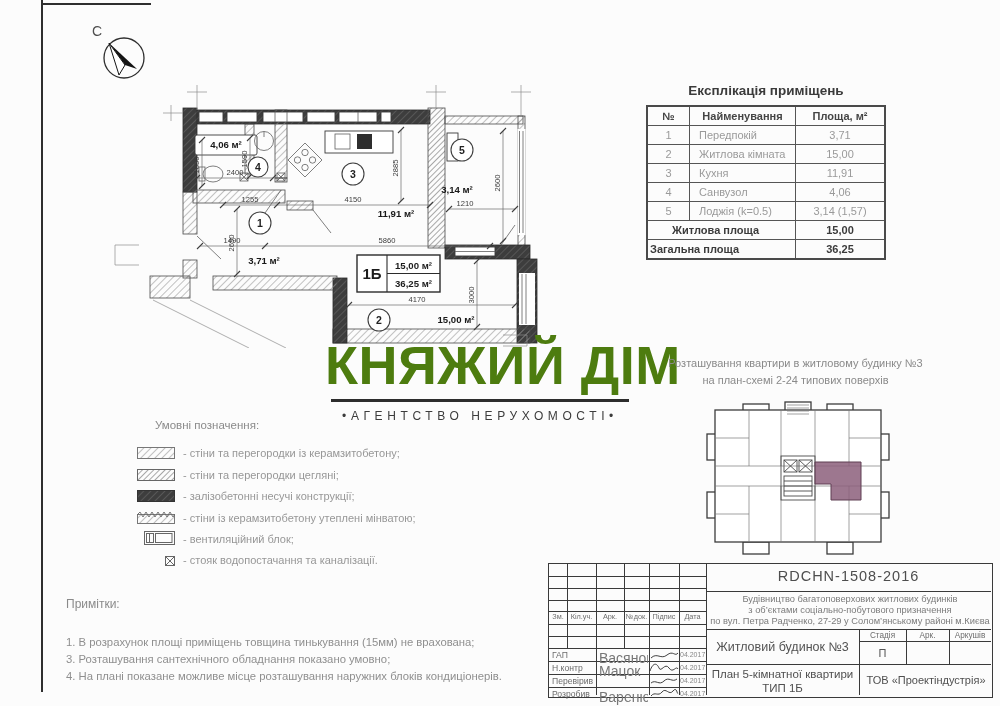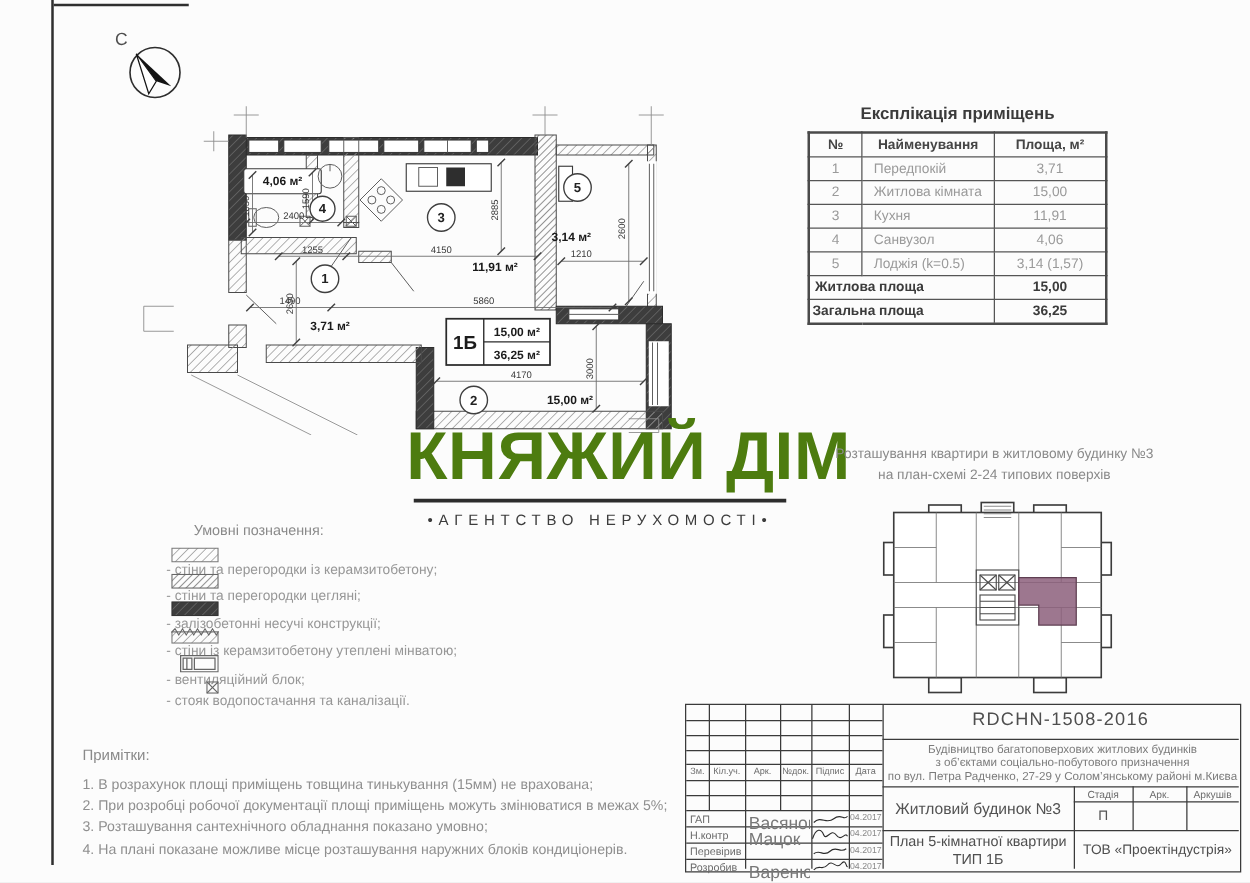--- a/index.html
+++ b/index.html
@@ -39,27 +39,27 @@
   #explication .name{padding-left:9px;}
   #explication .foot td{font-weight:bold;color:#3b3b3b;}
 
   
   #locnote{position:absolute;left:628px;top:355px;width:335px;text-align:center;
            font-size:11px;color:#8a8a8a;line-height:17px;}
 
   
   #legend{position:absolute;left:133px;top:419px;width:360px;}
   #legend .lg-title{font-size:11.5px;color:#8a8a8a;margin:0 0 7px 22px;}
-  .lg-row{display:flex;align-items:flex-start;height:21.4px;flex-direction:column;}
+  .lg-row{display:flex;align-items:flex-end;height:21.4px;}
   .lg-icn{width:42px;display:flex;justify-content:flex-end;margin-right:8px;}
   .lg-lbl{font-size:11px;color:#979797;white-space:nowrap;}
 
   
   #notes{position:absolute;left:66px;top:597px;width:490px;}
-  #notes .nt-title{font-size:12px;color:#8a8a8a;margin-bottom:9px;}
+  #notes .nt-title{font-size:12px;color:#8a8a8a;margin-bottom:23px;}
   #notes .nt-item{font-size:11.3px;color:#8f8f8f;line-height:17.2px;white-space:nowrap;}
 
   
   #tblock{position:absolute;left:548px;top:563px;width:445px;height:135px;border:1.6px solid #3a3a3a;box-sizing:border-box;}
   .tb-line{position:absolute;background:#3a3a3a;}
   .tb-txt{position:absolute;color:#666;overflow:hidden;white-space:nowrap;}
   .ctr{text-align:center;}
   #tb-doccode{left:157px;top:4px;width:285px;font-size:14.5px;letter-spacing:1px;color:#4e4e4e;}
   .tb-proj{left:160px;width:282px;font-size:9.3px;color:#7b7b7b;}
   #tb-building{left:157px;top:76px;width:153px;font-size:12.5px;color:#525252;}
@@ -313,21 +313,21 @@
         <td class="c">4</td>
         <td class="name">Санвузол</td>
         <td class="c">4,06</td>
       </tr>
       <tr>
         <td class="c">5</td>
         <td class="name">Лоджія (k=0.5)</td>
         <td class="c">3,14 (1,57)</td>
       </tr>
       <tr class="foot">
-        <td colspan="2" style="padding-left:4px">Житлова площа</td>
+        <td colspan="2" style="padding-left:24px">Житлова площа</td>
         <td class="c">15,00</td>
       </tr>
       <tr class="foot">
         <td colspan="2" style="padding-left:2px">Загальна площа</td>
         <td class="c">36,25</td>
       </tr>
     </tbody>
       </table>
   </div>
 
@@ -440,21 +440,20 @@
             <line x1="9.5" y1=".5" x2=".5" y2="9.5" stroke="#666"></line>
           </svg>
         </span>
       <span class="lg-lbl">- стояк водопостачання та каналізації.</span>
     </div>
   </div>
 
   <div id="notes">
     <div class="nt-title">Примітки:</div>
     <div class="nt-item">1. В розрахунок площі приміщень товщина тинькування (15мм) не врахована;</div>
-    <div class="nt-item">2. При розробці робочої документації площі приміщень можуть змінюватися в межах 5%;</div>
     <div class="nt-item">3. Розташування сантехнічного обладнання показано умовно;</div>
     <div class="nt-item">4. На плані показане можливе місце розташування наружних блоків кондиціонерів.</div>
   </div>
 
   <div id="tblock">
 
     <div class="tb-line" style="left:157px;top:0;width:1.4px;height:131px;"></div>
     <div class="tb-line" style="left:47px;top:0;width:1px;height:131px;"></div>
     <div class="tb-line" style="left:100px;top:0;width:1px;height:131px;"></div>
     <div class="tb-line" style="left:130px;top:0;width:1px;height:131px;"></div>

